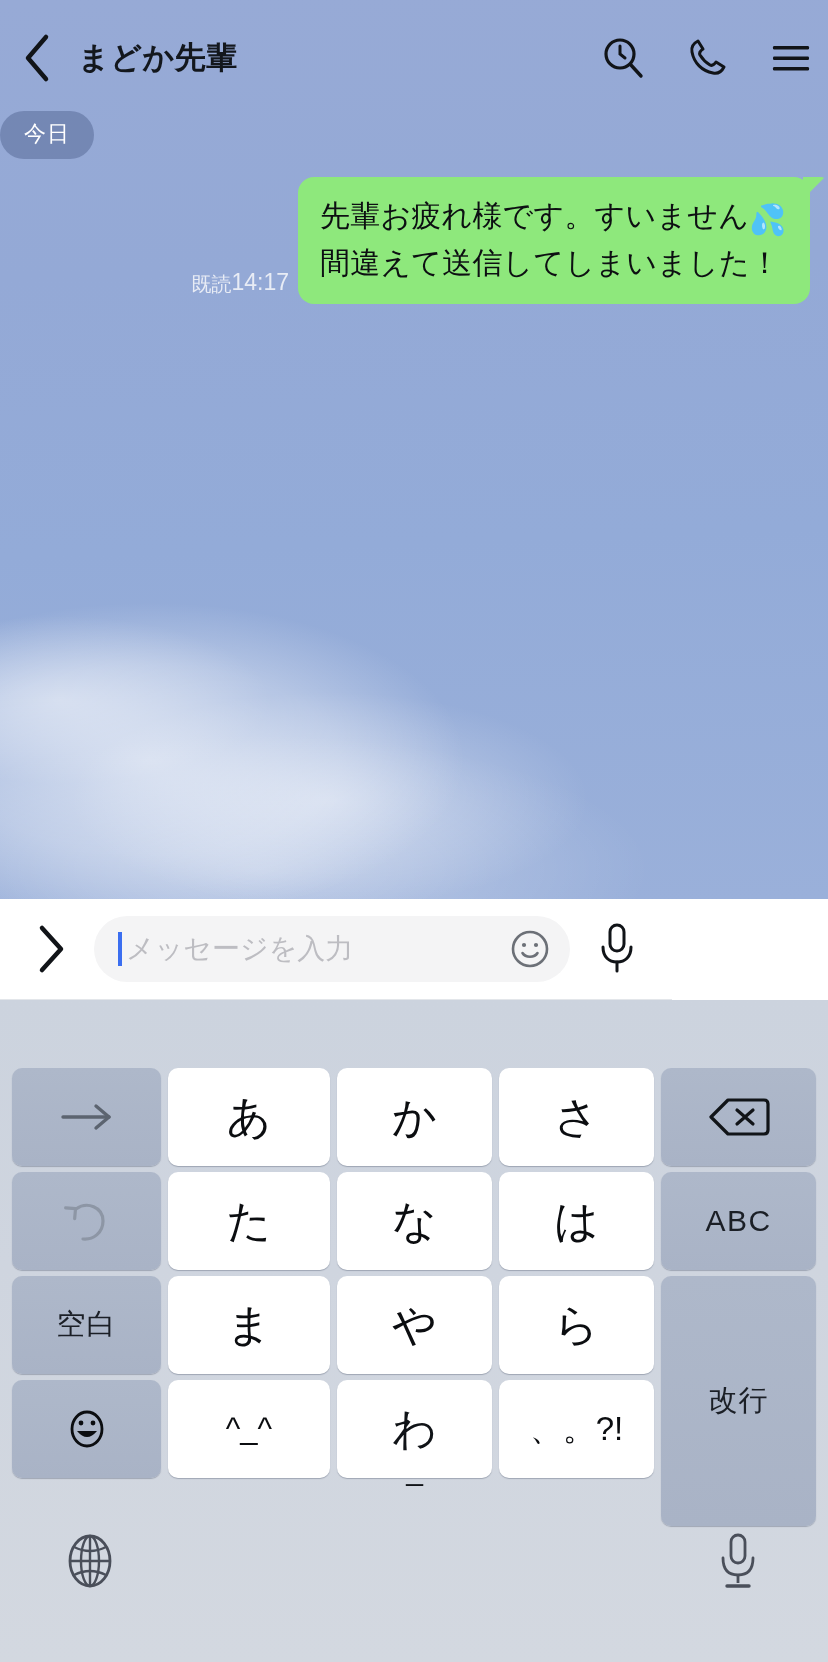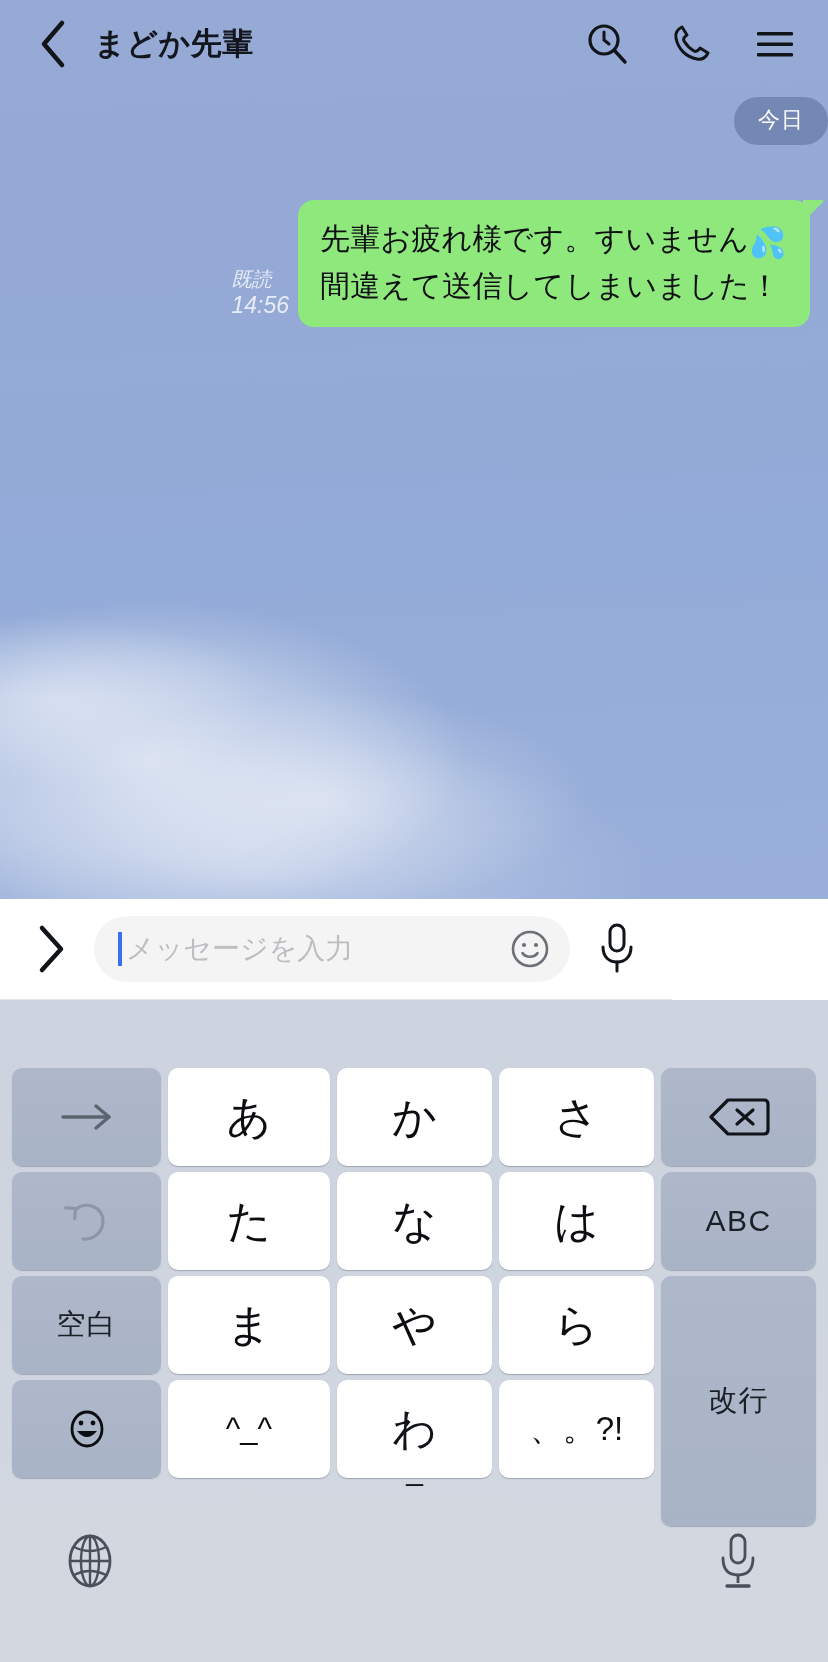--- a/index.html
+++ b/index.html
@@ -17,56 +17,55 @@
       radial-gradient(ellipse 420px 210px at 150px 760px, rgba(255,255,255,0.58) 0%, rgba(255,255,255,0.30) 45%, rgba(255,255,255,0) 75%),
       radial-gradient(ellipse 360px 150px at 330px 800px, rgba(255,255,255,0.42) 0%, rgba(255,255,255,0) 72%),
       radial-gradient(ellipse 300px 120px at 60px 700px, rgba(255,255,255,0.40) 0%, rgba(255,255,255,0) 70%),
       radial-gradient(ellipse 520px 180px at 260px 870px, rgba(255,255,255,0.35) 0%, rgba(255,255,255,0) 75%),
       linear-gradient(178deg, #97aad6 0%, #94a9d6 30%, #93abd8 60%, #9ab0da 100%);
   }
 
   
   .header{
     position:relative; height:88px; width:100%;
-    display:flex; align-items:center; padding:0 26px;
+    display:flex; align-items:center; padding:0 10px;margin-top:14px;
   }
   .back-btn{ width:54px; height:60px; display:flex; align-items:center; justify-content:center; cursor:pointer; }
   .title{
     font-size:31px; font-weight:bold; color:#13171d; margin-left:14px;
     letter-spacing:0.5px; white-space:nowrap;
   }
   .header-actions{ margin-left:auto; display:flex; align-items:center; gap:38px; padding-right:4px; }
   .hicon{ width:46px; height:46px; display:flex; align-items:center; justify-content:center; cursor:pointer; }
 
   
-  .date-row{ display:flex; justify-content:flex-end; margin-top:9px; }
+  .date-row{ display:flex; justify-content:flex-start; margin-top:9px; }
   .date-pill{
     background:rgba(95,115,160,0.62); color:#ffffff;
     font-size:22px; padding:8px 24px 10px; border-radius:24px;
     letter-spacing:1px;
   }
 
   
   .msg-row{
     display:flex; align-items:flex-end; justify-content:flex-end;
     margin-top:18px; padding-right:18px;
   }
   .meta{
-    display:flex; flex-direction:column; 
-    margin-right:9px; margin-bottom:8px; line-height:1.18;font-style:italic;
+    display:flex; flex-direction:row; align-items:flex-end;
+    margin-right:9px; margin-bottom:8px; line-height:1.18;
   }
   .meta .read{ font-size:20px; color:#e8ecf5; }
   .meta .time{ font-size:23px; color:#e8ecf5; }
   .bubble{
     position:relative; max-width:512px;
     background:#8ee87c; border-radius:16px;
     padding:18px 20px 20px 22px;
     font-size:30px; line-height:1.42; color:#0d0f12;
     letter-spacing:0.2px;
-    margin-top:37px;
   }
   .bubble::after{
     content:""; position:absolute; top:0px; right:-15px;
     width:0; height:0;
     border-top:0px solid transparent;
     border-left:22px solid #8ee87c;
     border-bottom:22px solid transparent;
     border-top-right-radius:4px;
   }
   .emoji-sweat{ display:inline-block; vertical-align:-4px; }
@@ -165,21 +164,21 @@
       </div>
     </div>
 
     <div class="date-row">
       <div class="date-pill">今日</div>
     </div>
 
     <div class="msg-row">
       <div class="meta">
         <span class="read">既読</span>
-        <span class="time">14:56</span>
+        <span class="time">14:17</span>
       </div>
       <div class="bubble">
         <span>先輩お疲れ様です。すいません</span><span class="emoji-sweat">💦</span><span>間違えて送信してしまいました！</span>
       </div>
     </div>
   </div>
 
   <div class="input-bar">
     <div class="expand-btn">
       <svg width="34" height="52" viewBox="0 0 34 52" fill="none">

